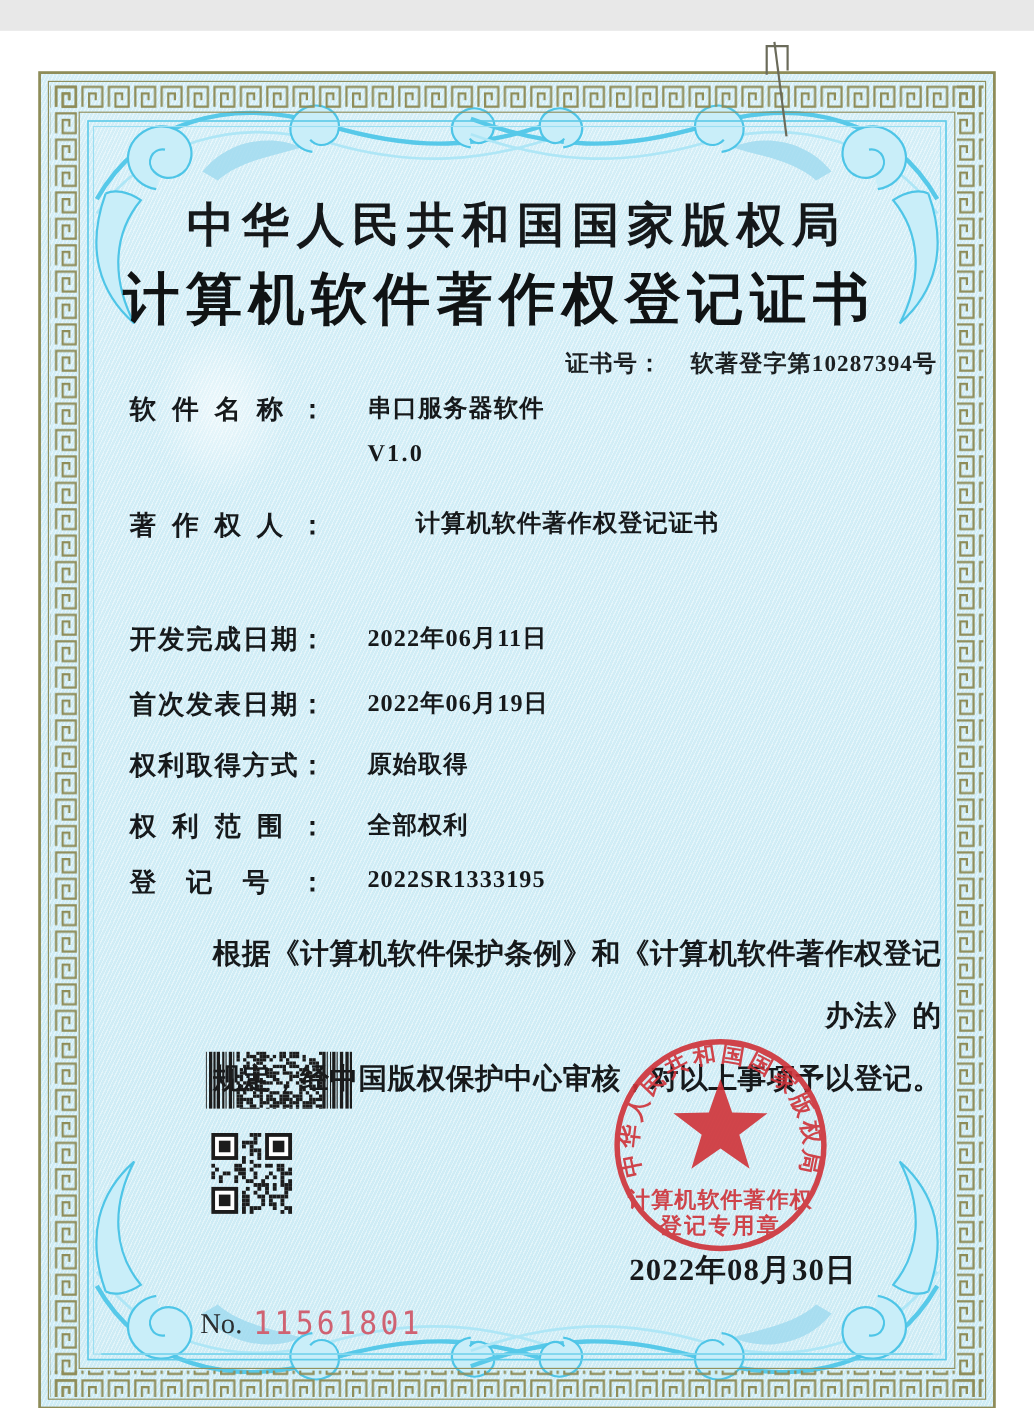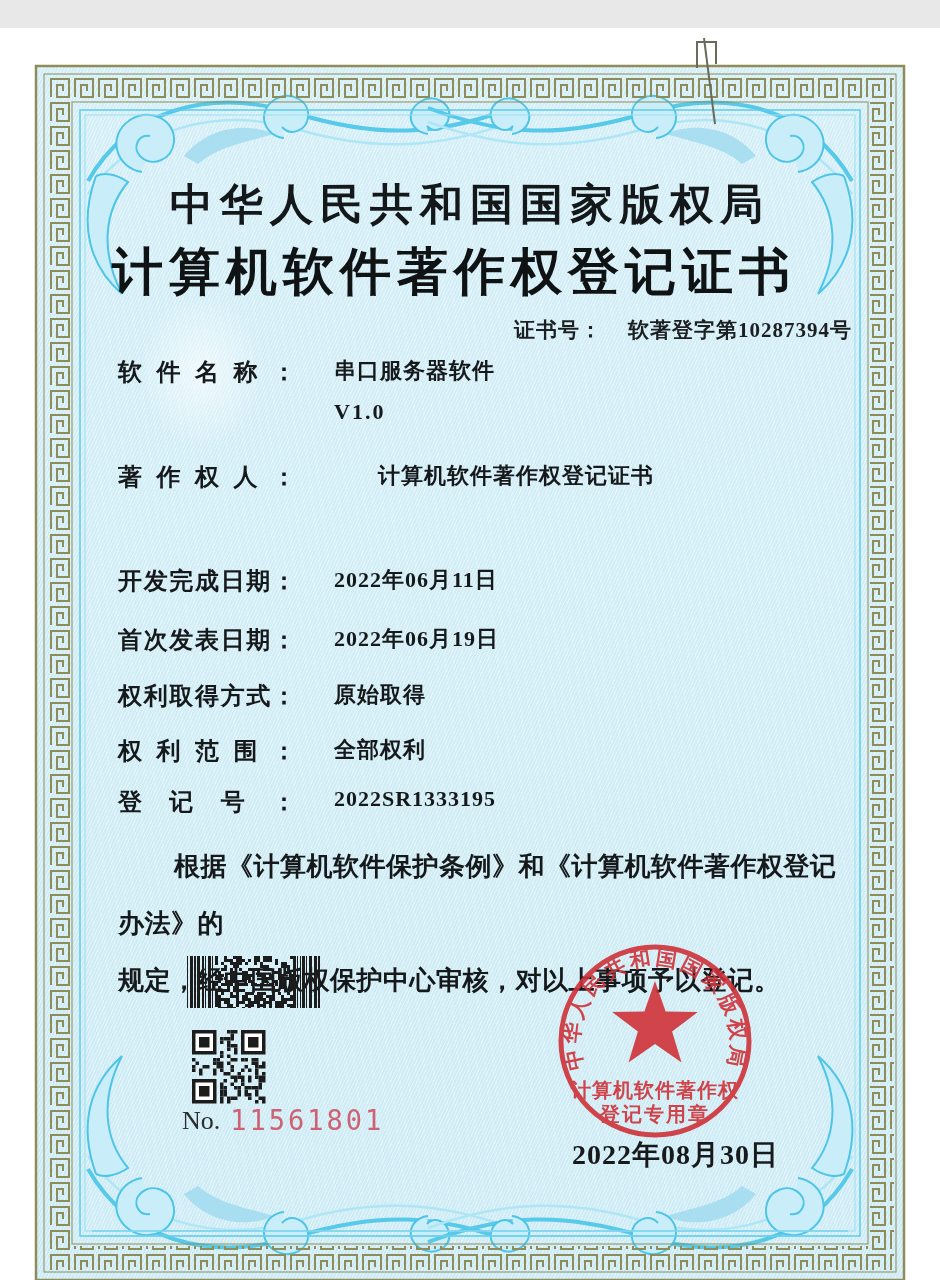--- a/index.html
+++ b/index.html
@@ -27,29 +27,29 @@
   }
   .certno-line .gap{display:inline-block;width:26px;}
   .field-row{left:118px;display:flex;align-items:flex-start;color:#16191b;}
   .flabel{
     display:inline-block;width:178px;flex:0 0 178px;
     font-size:24px;font-weight:bold;
     text-align:justify;text-align-last:justify;
   }
   .fvalue{margin-left:38px;font-size:22px;font-weight:600;letter-spacing:1px;}
   .fvalue .v2{display:block;margin-top:13px;letter-spacing:2px;}
-  .statement{left:118px;top:810px;width:738px;font-size:26px;font-weight:600;color:#16191b;line-height:57px;letter-spacing:0.5px;}
+  .statement{left:118px;top:810px;width:738px;font-size:26px;font-weight:600;color:#16191b;line-height:57px;letter-spacing:0.5px;text-align:right;}
   .statement .ln1{text-indent:56px;}
   .watermark{
     left:138px;top:266px;width:126px;height:156px;border-radius:10px;
     background:radial-gradient(closest-side, rgba(255,255,255,0.6), rgba(255,255,255,0.0));
   }
   .barcode-box{left:187px;top:928px;}
   .qr-box{left:192px;top:1002px;}
-  .serial{left:182px;top:1076px;font-size:26px;color:#2a2d2f;text-align:center;}
+  .serial{left:182px;top:1160px;font-size:26px;color:#2a2d2f;text-align:center;}
   .serial .digits{
     font-family:"DejaVu Sans Mono","Liberation Mono",monospace;
     color:#cf6272;font-size:27px;letter-spacing:3px;margin-left:10px;
     transform:scaleY(1.08);display:inline-block;
   }
   .seal-svg{left:545px;top:903px;opacity:0.9;}
   .issue-date{left:572px;top:1108px;font-size:28px;font-weight:bold;color:#17191b;letter-spacing:1px;}
 </style>
 </head>
 <body>

